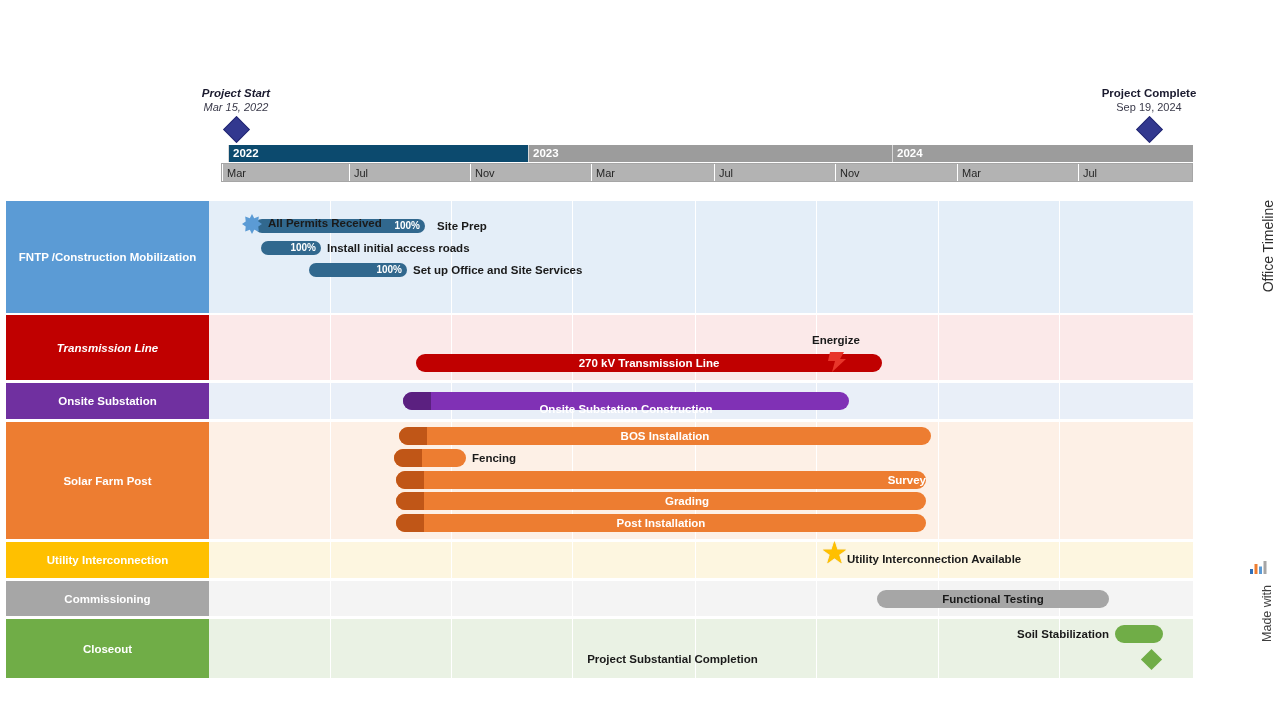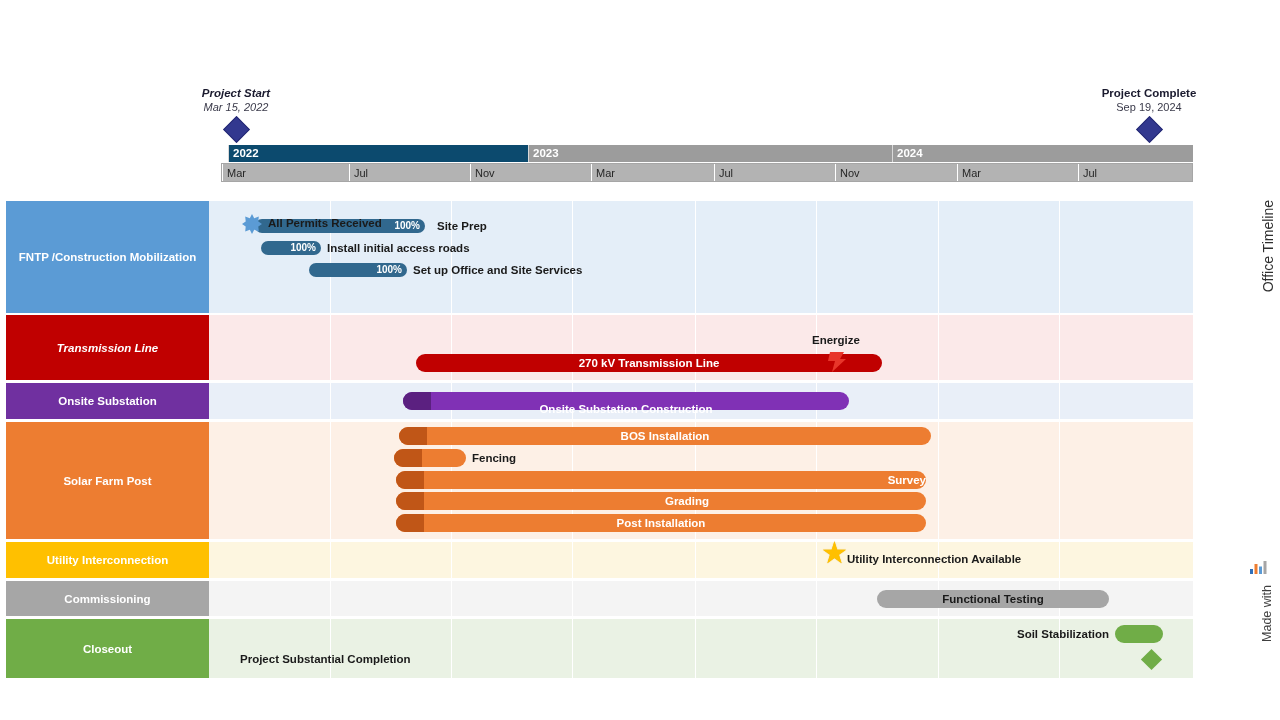--- a/index.html
+++ b/index.html
@@ -280,21 +280,21 @@
         <div class="lane-grid" style="left: 121px;"></div>
         <div class="lane-grid" style="left: 242px;"></div>
         <div class="lane-grid" style="left: 363px;"></div>
         <div class="lane-grid" style="left: 486px;"></div>
         <div class="lane-grid" style="left: 607px;"></div>
         <div class="lane-grid" style="left: 729px;"></div>
         <div class="lane-grid" style="left: 850px;"></div>
         <div class="bar bigbar" style="left: 906px; width: 48px; top: 6px; background: rgb(112, 173, 71);"></div>
         <div class="bar-label" style="top: 8px; left: 0px; width: 900px; text-align: right;">Soil Stabilization</div>
         <div class="ms-diamond" style="left: 935px; top: 33px; background: rgb(112, 173, 71);"></div>
-        <div class="ms-label" style="left: 0px; width: 927px; text-align: left; top: 34px; margin-left: 31px;">Project Substantial Completion</div>
+        <div class="ms-label" style="left: 0px; width: 927px; text-align: center; top: 34px;">Project Substantial Completion</div>
       </div>
     </div>
   </div>
 
 <div class="brand">
   <div class="brand-text brand-main" style="right:0; top:0;">Office Timeline</div>
   <div class="brand-logo" style="right:8px; top:360px;">
     <svg viewBox="0 0 18 14" width="18" height="14">
       <rect x="0" y="9" width="3" height="5" fill="#2f6fba"></rect>
       <rect x="4.5" y="4" width="3" height="10" fill="#ed7d31"></rect>

